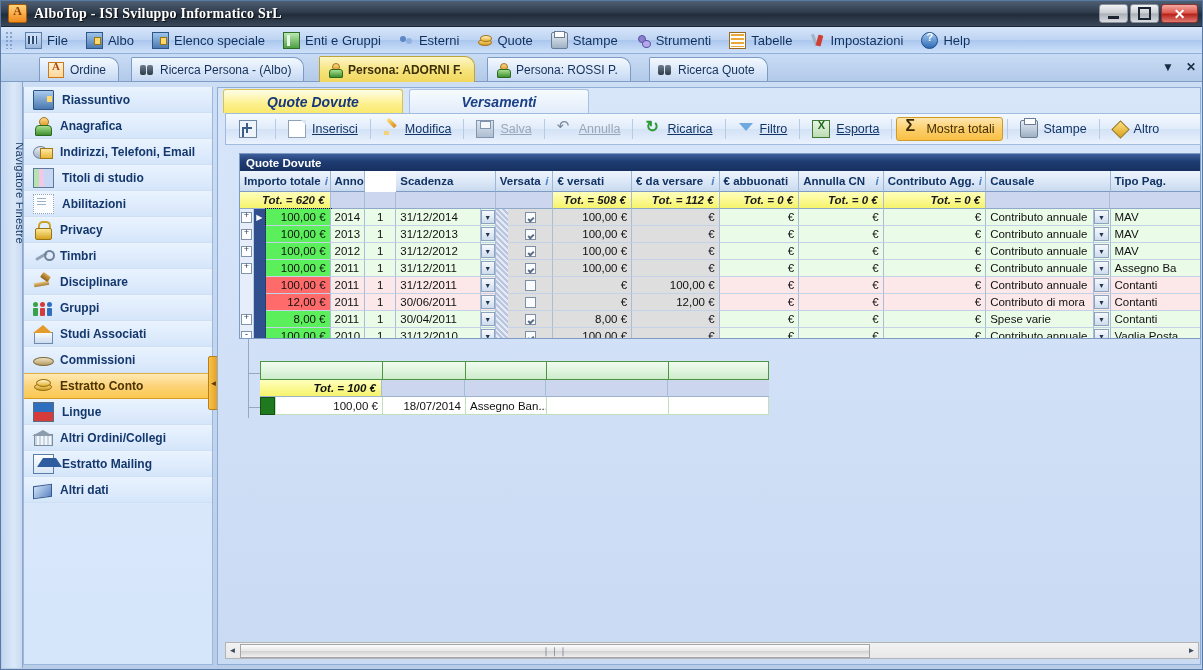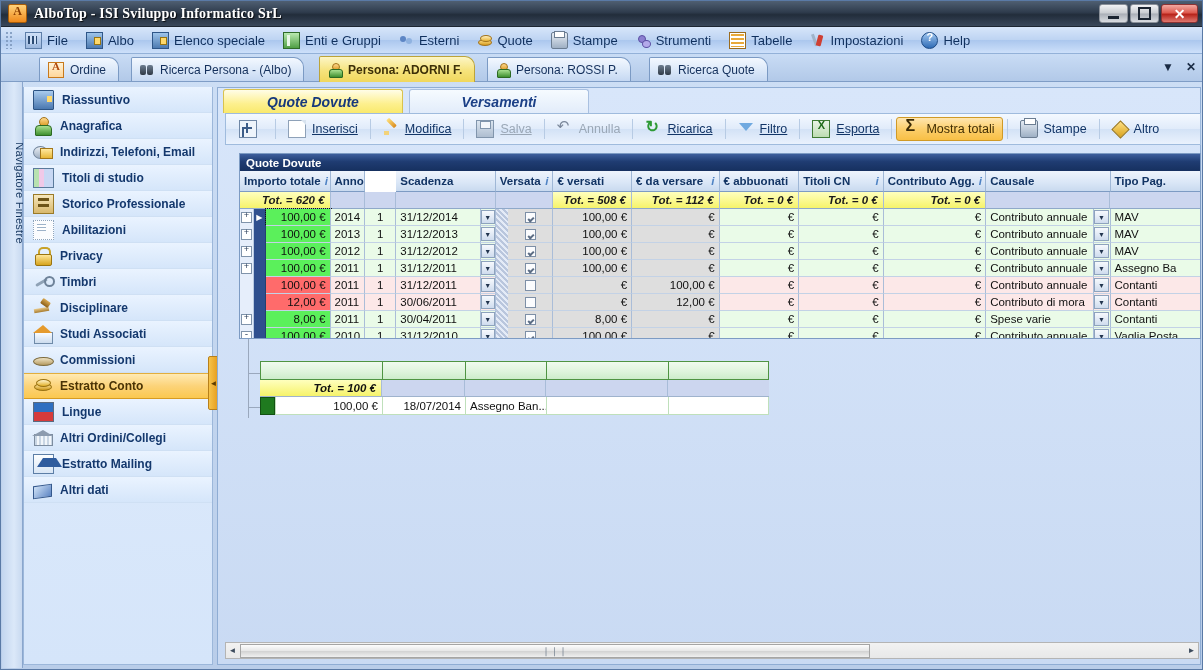--- a/index.html
+++ b/index.html
@@ -449,38 +449,38 @@
       </div>
     <div class="sbitem">
         <span class="sbicon si3"></span>
         <span>Indirizzi, Telefoni, Email</span>
       </div>
     <div class="sbitem">
         <span class="sbicon si4"></span>
         <span>Titoli di studio</span>
       </div>
     <div class="sbitem">
-        <span class="sbicon si5"></span>
-        <span>Storico Professionale</span>
-      </div>
-    <div class="sbitem">
         <span class="sbicon si6"></span>
         <span>Abilitazioni</span>
       </div>
     <div class="sbitem">
         <span class="sbicon si7"></span>
         <span>Privacy</span>
       </div>
     <div class="sbitem">
         <span class="sbicon si9"></span>
         <span>Timbri</span>
       </div>
     <div class="sbitem">
         <span class="sbicon si10"></span>
         <span>Disciplinare</span>
+      </div>
+    <div class="sbitem">
+        <span class="sbicon si11"></span>
+        <span>Gruppi</span>
       </div>
     <div class="sbitem">
         <span class="sbicon si12"></span>
         <span>Studi Associati</span>
       </div>
     <div class="sbitem">
         <span class="sbicon si13"></span>
         <span>Commissioni</span>
       </div>
     <div class="sbitem sel">
@@ -534,21 +534,21 @@
         <span style="text-decoration:underline;">Modifica</span>
       </div>
     <div class="tsep"></div>
     <div class="tbtn disabled">
         <span class="ti ic-save"></span>
         <span style="text-decoration:underline;">Salva</span>
       </div>
     <div class="tsep"></div>
     <div class="tbtn disabled">
         <span class="ti ic-undo"></span>
-        <span style="text-align:right;">Annulla</span>
+        <span style="text-decoration:underline;text-align:right;">Annulla</span>
       </div>
     <div class="tsep"></div>
     <div class="tbtn">
         <span class="ti ic-reload"></span>
         <span style="text-decoration:underline;">Ricarica</span>
       </div>
     <div class="tsep"></div>
     <div class="tbtn">
         <span class="ti ic-filter"></span>
         <span style="text-decoration:underline;">Filtro</span>
@@ -600,21 +600,21 @@
           <span>€ versati</span>
         </div>
       <div class="gh" style="width:88px;">
           <span>€ da versare</span>
           <span class="info">i</span>
         </div>
       <div class="gh" style="width:80px;">
           <span>€ abbuonati</span>
         </div>
       <div class="gh" style="width:85px;">
-          <span>Titoli CN</span>
+          <span>Annulla CN</span>
           <span class="info">i</span>
         </div>
       <div class="gh" style="width:103px;">
           <span>Contributo Agg.</span>
           <span class="info">i</span>
         </div>
       <div class="gh" style="width:125px;">
           <span>Causale</span>
         </div>
       <div class="gh" style="width:90px;border-right:none;">

